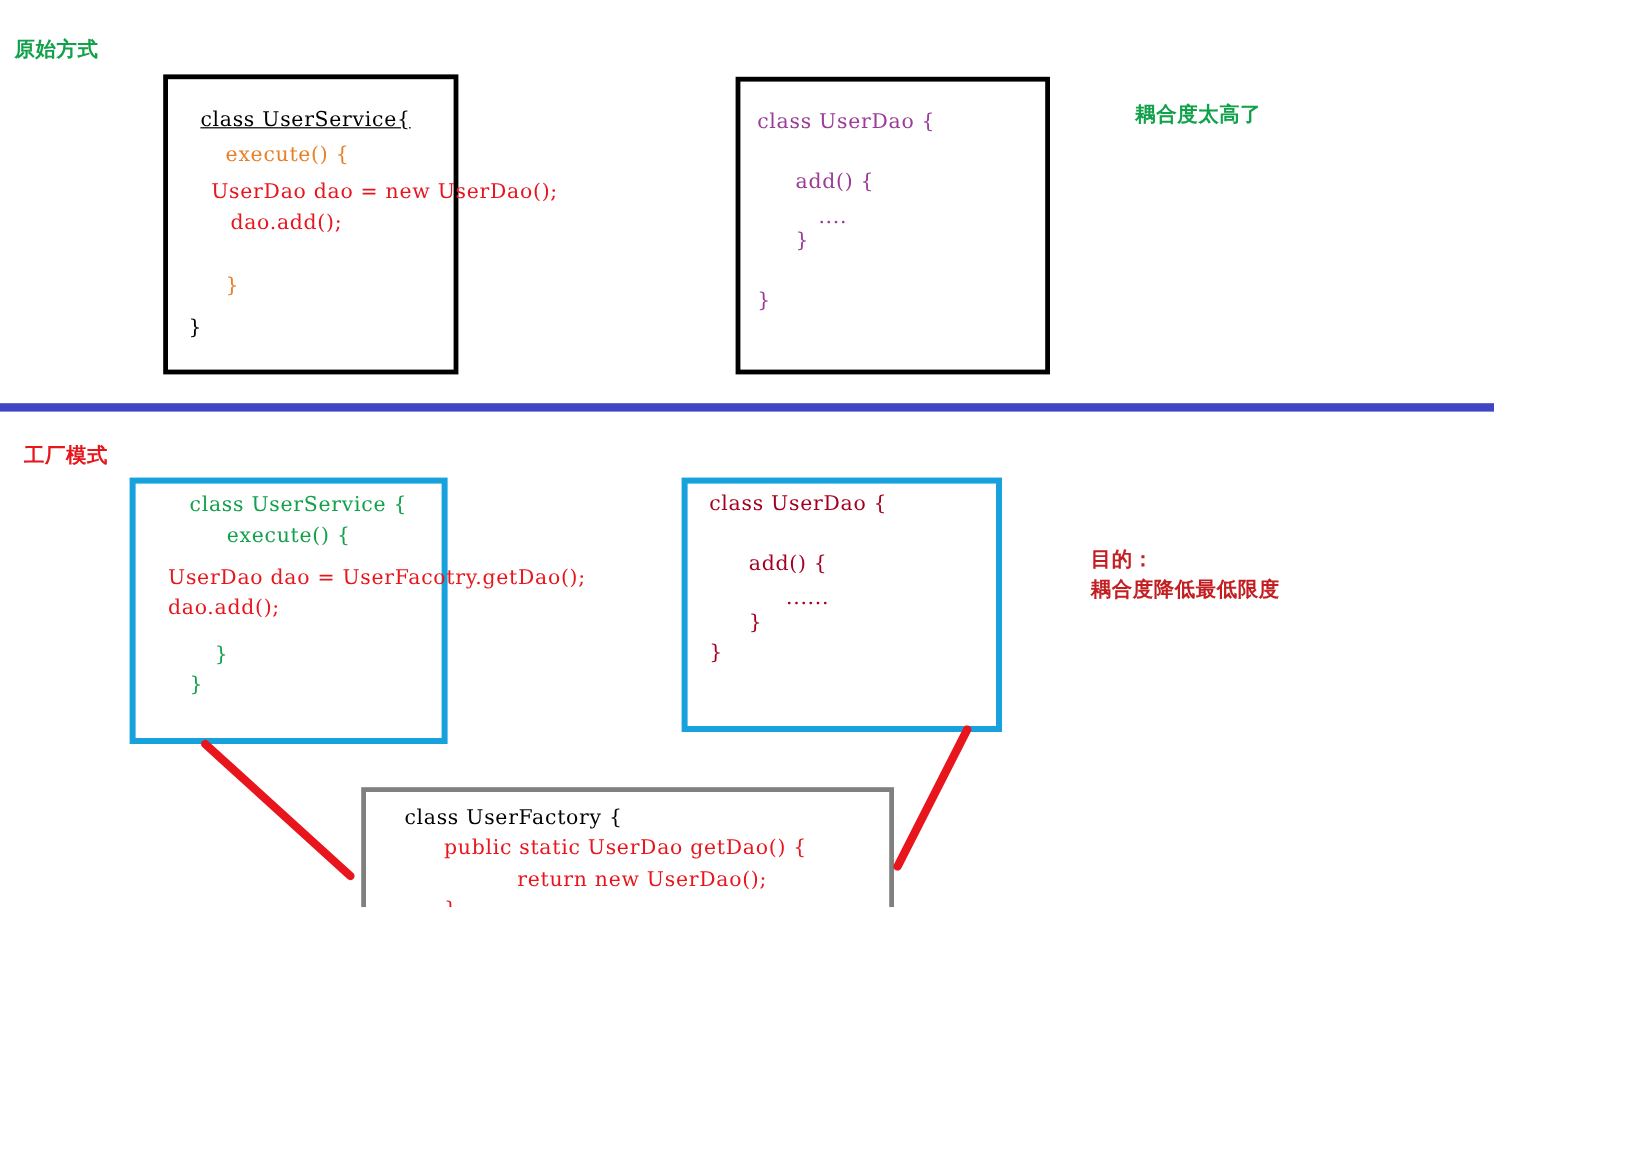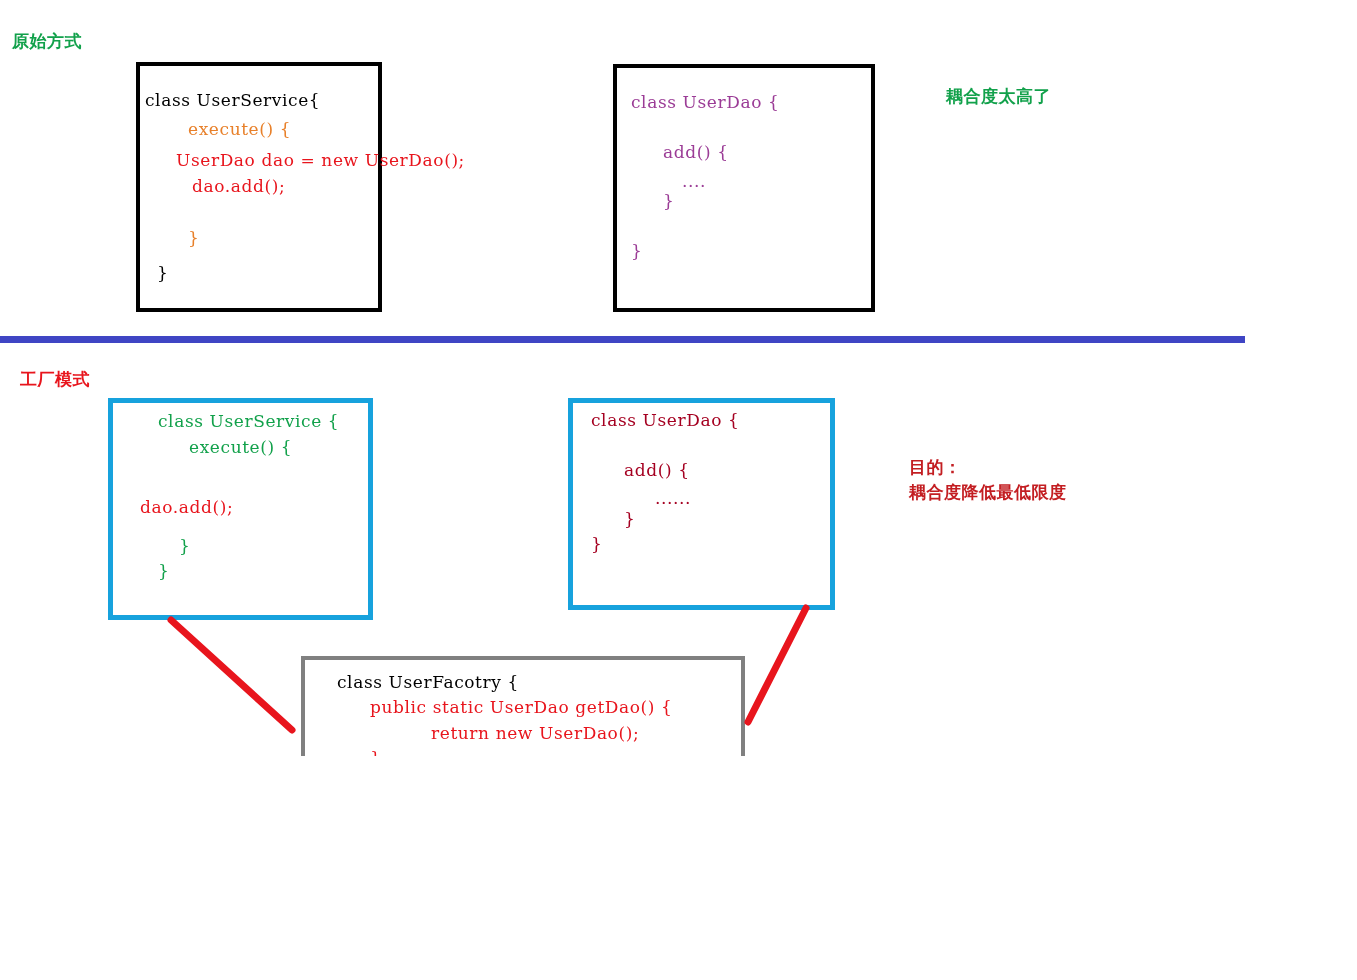--- a/index.html
+++ b/index.html
@@ -80,21 +80,21 @@
 </style>
 </head>
 <body>
 
 <div id="canvas">
 
   <div class="abs section-label" style="left:12px; top:30px; color:#12A14B;">原始方式</div>
 
   <div class="abs code-box black" style="left:136px; top:62px; width:246px; height:250px;"></div>
 
-  <div class="abs code-line c-black" style="left:145px; top:92px;">class UserService{</div>
+  <div class="abs code-line c-black" style="left:167px; top:92px;text-decoration:underline;">class UserService{</div>
 
   <div class="abs code-line c-orange" style="left:188px; top:121px;">execute() {</div>
 
   <div class="abs code-line c-red" style="left:176px; top:152px;">UserDao dao = new UserDao();</div>
 
   <div class="abs code-line c-red" style="left:192px; top:178px;">dao.add();</div>
 
   <div class="abs code-line c-orange" style="left:188px; top:230px;">}</div>
 
   <div class="abs code-line c-black" style="left:157px; top:265px;">}</div>
@@ -116,20 +116,21 @@
   <div class="abs divider" style="left:0px; top:336px; width:1245px; height:7px;"></div>
 
   <div class="abs section-label" style="left:20px; top:368px; color:#E8151D;font-family:Liberation Serif, serif;">工厂模式</div>
 
   <div class="abs code-box blue" style="left:108px; top:398px; width:265px; height:222px;"></div>
 
   <div class="abs code-line c-green" style="left:134px; top:413px;">class UserService {</div>
 
   <div class="abs code-line c-green" style="left:165px; top:439px;">execute() {</div>
 
+  <div class="abs code-line c-red" style="left:140px; top:474px;">UserDao dao = UserFacotry.getDao();</div>
 
   <div class="abs code-line c-red" style="left:140px; top:499px;">dao.add();</div>
 
   <div class="abs code-line c-green" style="left:155px; top:538px;">}</div>
 
   <div class="abs code-line c-green" style="left:134px; top:563px;">}</div>
 
   <div class="abs code-box blue" style="left:568px; top:398px; width:267px; height:212px;"></div>
 
   <div class="abs code-line c-darkred" style="left:591px; top:412px;">class UserDao {</div>
@@ -142,21 +143,21 @@
 
   <div class="abs code-line c-darkred" style="left:591px; top:536px;">}</div>
 
   <div class="abs annotation" style="left:909px; top:455px; color:#C31E22;">
     <div>目的：</div>
     <div>耦合度降低最低限度</div>
   </div>
 
   <div class="abs code-box gray" style="left:301px; top:656px; width:444px; height:162px;"></div>
 
-  <div class="abs code-line c-black" style="left:337px; top:674px;">class UserFacotry {</div>
+  <div class="abs code-line c-black" style="left:337px; top:674px;">class UserFactory {</div>
 
   <div class="abs code-line c-red" style="left:370px; top:699px;">public static UserDao getDao() {</div>
 
   <div class="abs code-line c-red" style="left:396px; top:725px;margin-left:35px;">return new UserDao();</div>
 
   <div class="abs code-line c-red" style="left:370px; top:750px;">}</div>
 
   <div class="abs code-line c-black" style="left:337px; top:775px;">}</div>
 
   <svg id="connectors" viewBox="0 0 1357 980">

